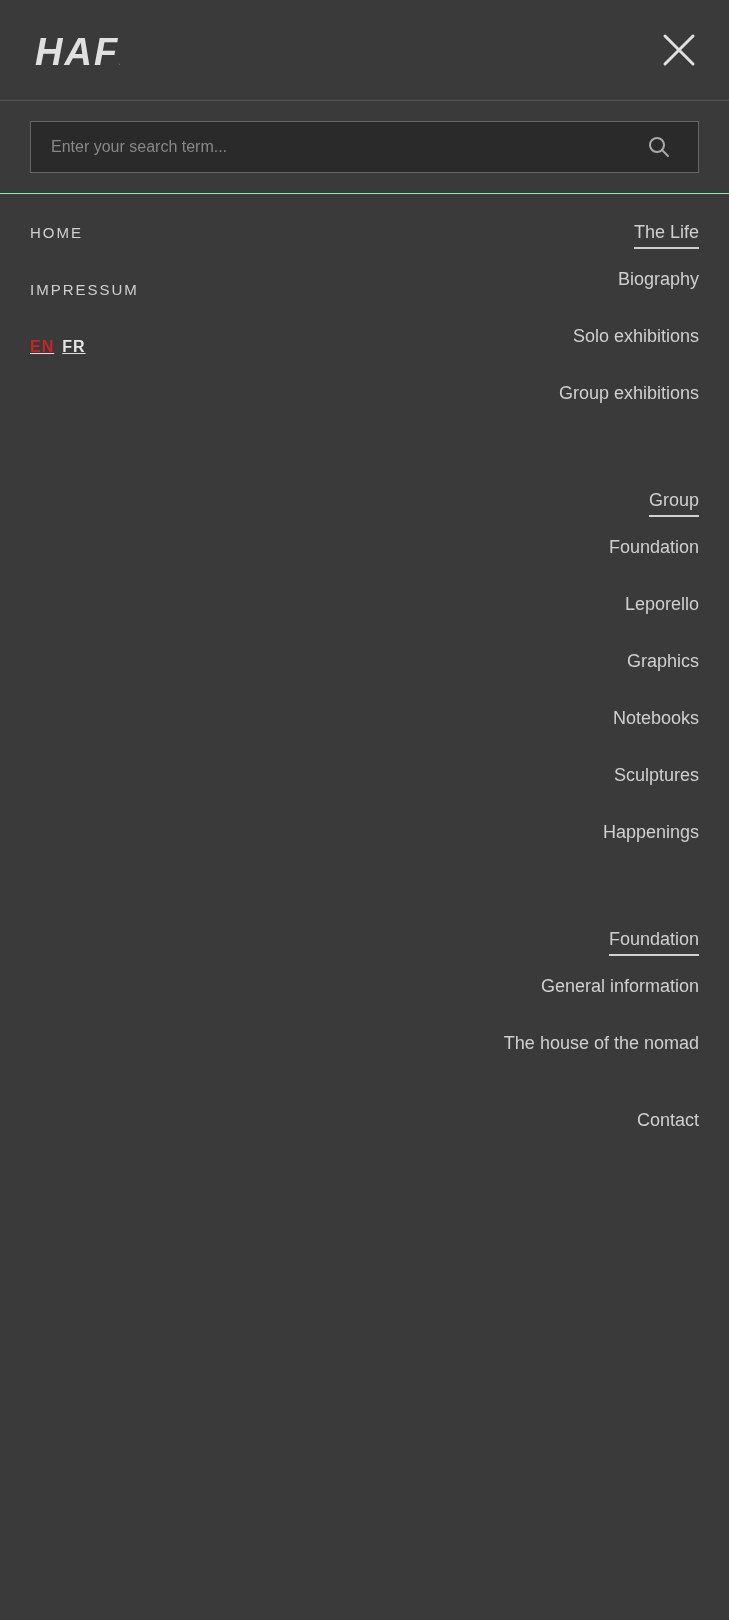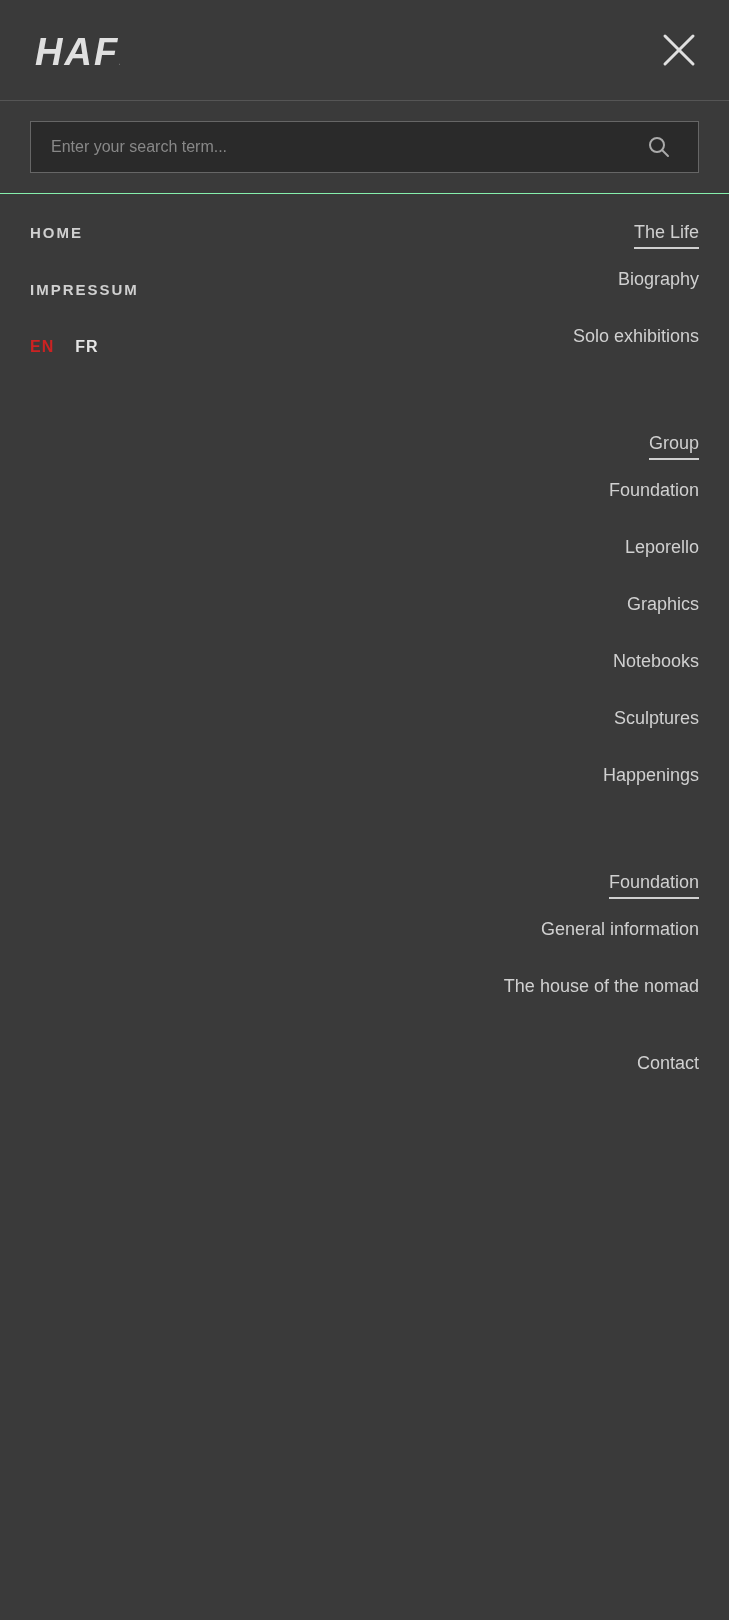--- a/index.html
+++ b/index.html
@@ -77,21 +77,21 @@
       border-left: none;
       color: #aaa;
       cursor: pointer;
       display: flex;
       align-items: center;
       justify-content: center;
     }
 
     .nav-item-left {
       font-size: 15px;
-      font-weight: bold;
+      font-weight: normal;
       letter-spacing: 2px;
       color: #d0d0d0;
       padding: 20px 0;
       cursor: pointer;
       text-transform: uppercase;
     }
 
     .nav-item-right {
       font-size: 18px;
       color: #d0d0d0;
@@ -100,22 +100,23 @@
     }
 
     .nav-item-right.section-header {
       border-bottom: 2px solid #d0d0d0;
       padding-bottom: 4px;
       margin-bottom: 2px;
     }
 
     .lang-section {
       display: flex;
-      gap: 21px;
+      gap: 8px;
       padding: 20px 0;
+      text-decoration: underline;
     }
 
     .lang-item {
       font-size: 16px;
       cursor: pointer;
       font-weight: bold;
       letter-spacing: 1px;
     }
 
     .lang-item.active {
@@ -179,20 +180,21 @@
       <span class="lang-item active">EN</span>
       <span class="lang-item inactive">FR</span>
     </div>
   </div>
 
   <div class="right-col">
 
     <div class="nav-item-right section-header">The Life</div>
     <div class="nav-item-right">Biography</div>
     <div class="nav-item-right">Solo exhibitions</div>
+    <div class="nav-item-right">Group exhibitions</div>
 
     <div style="height: 50px;"></div>
     <div class="nav-item-right section-header">Group</div>
     <div class="nav-item-right">Foundation</div>
     <div class="nav-item-right">Leporello</div>
     <div class="nav-item-right">Graphics</div>
     <div class="nav-item-right">Notebooks</div>
     <div class="nav-item-right">Sculptures</div>
     <div class="nav-item-right">Happenings</div>
 

